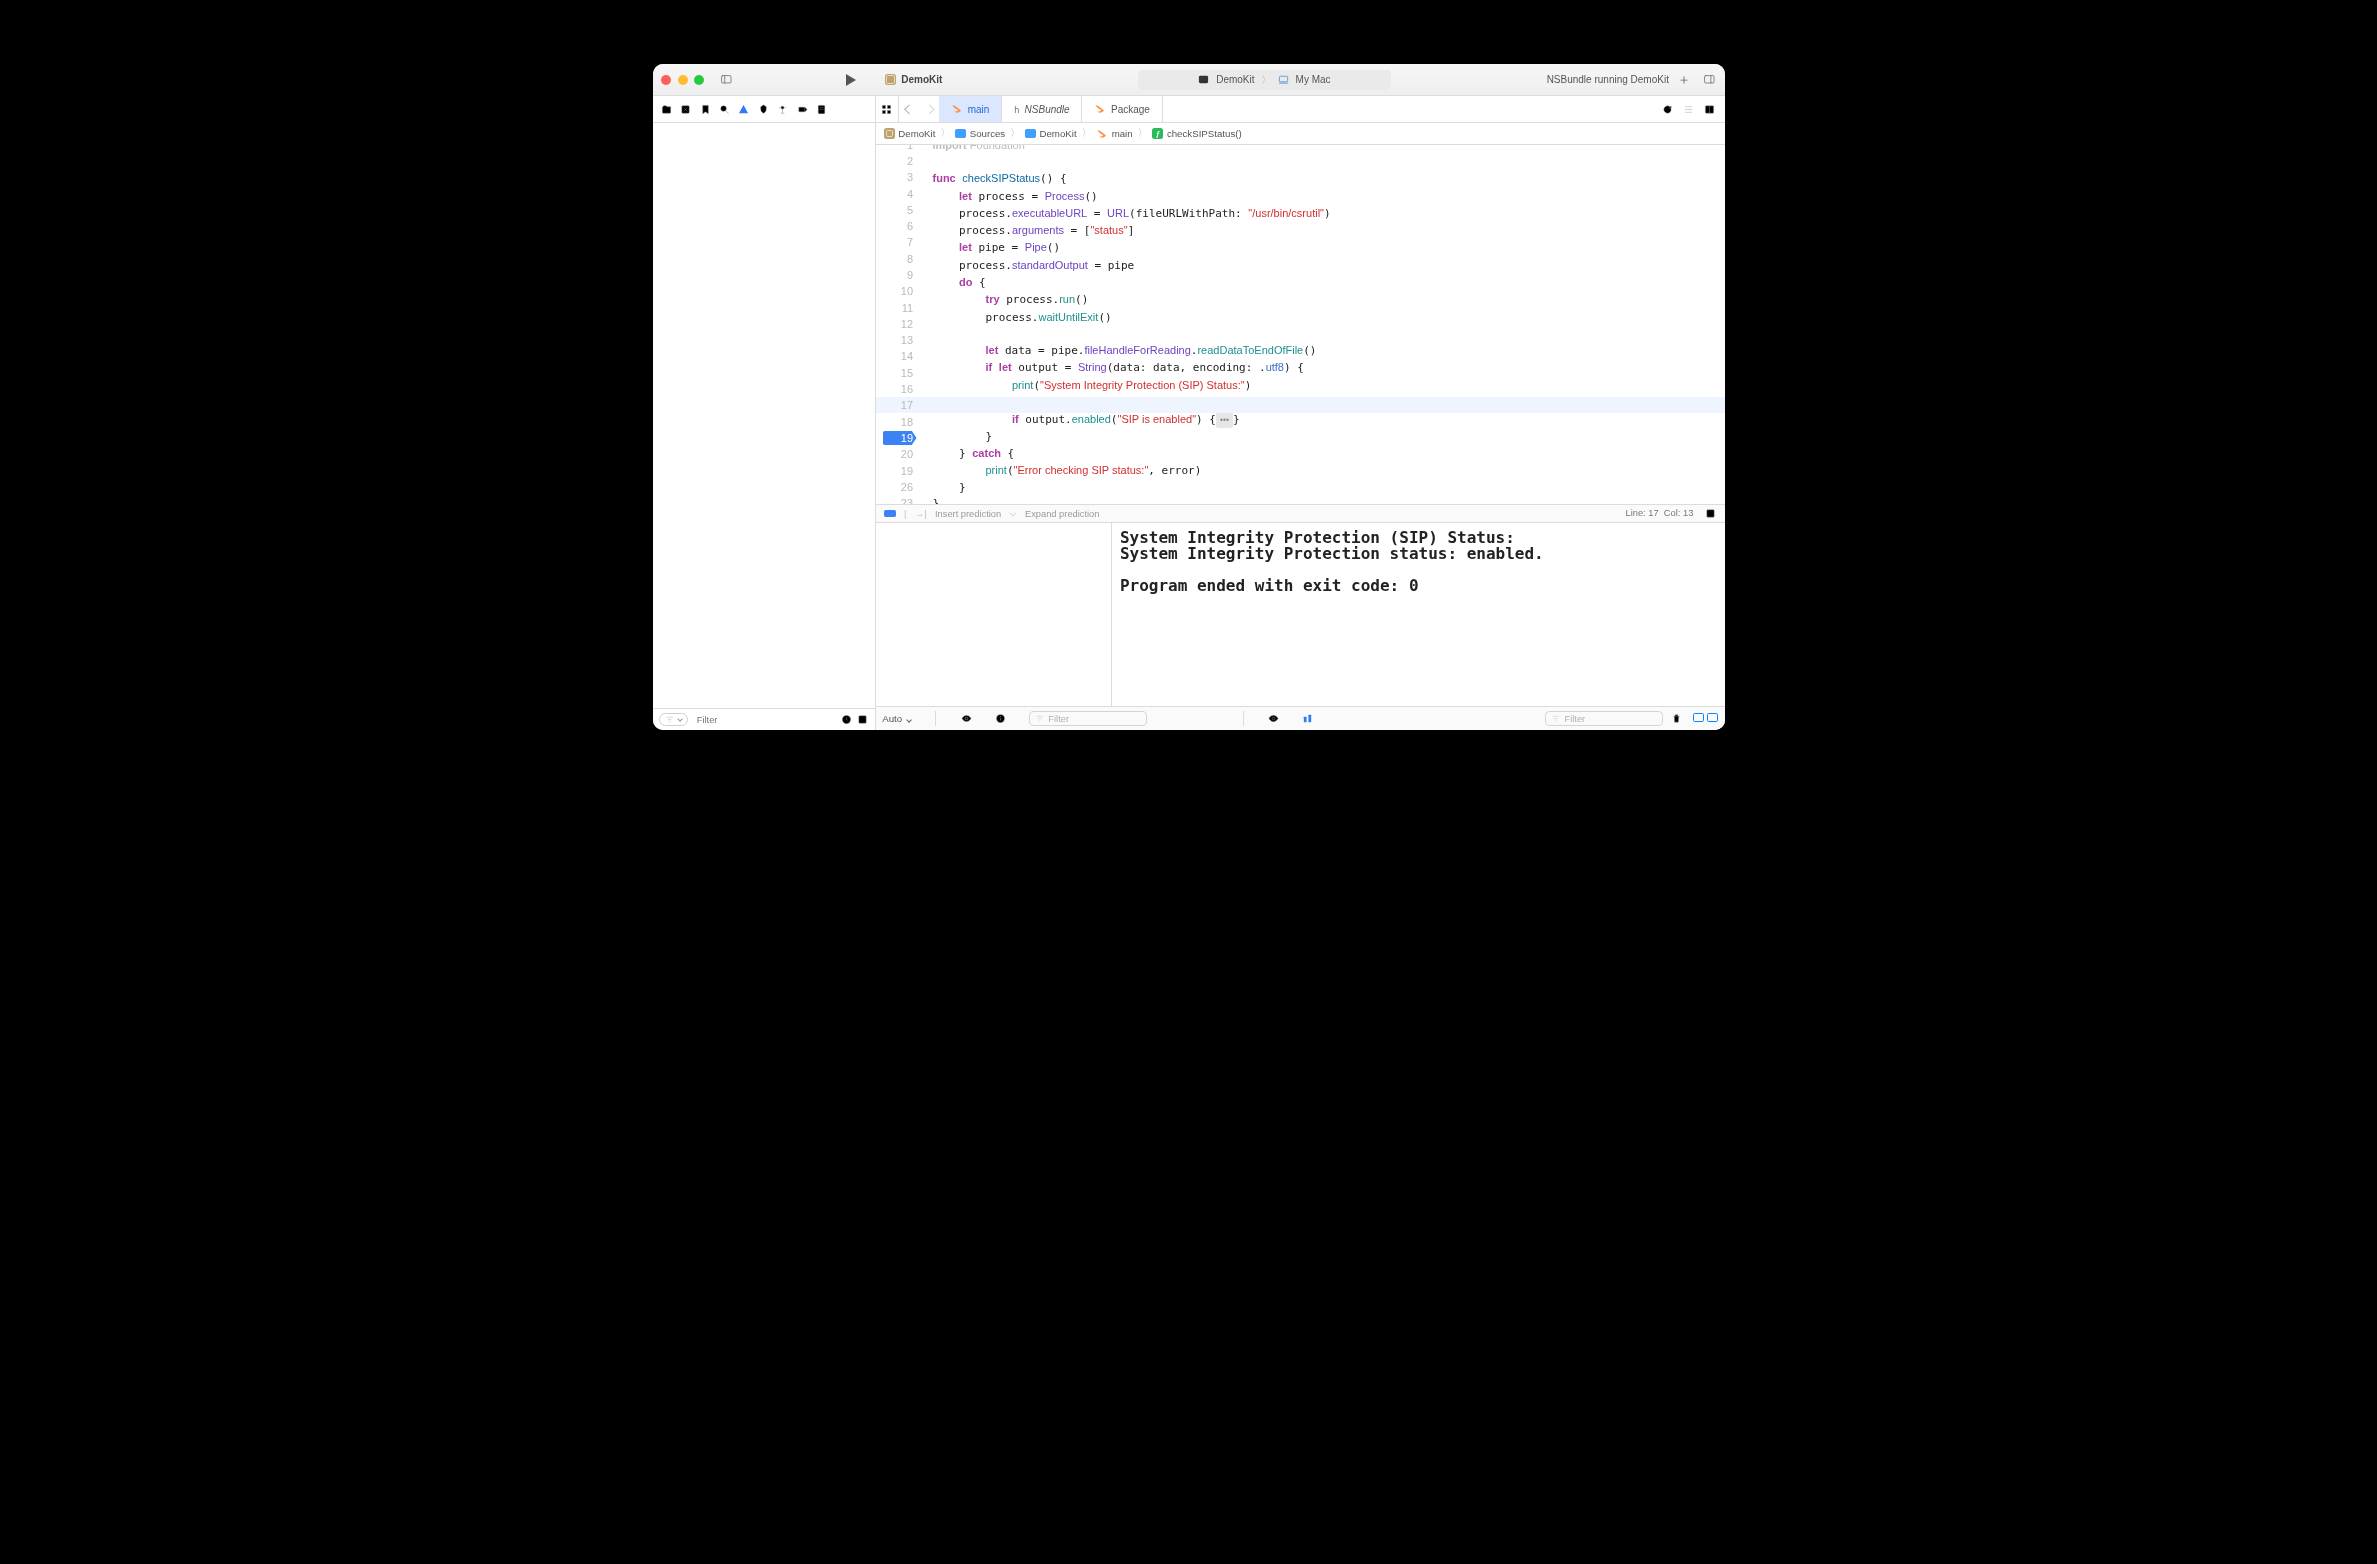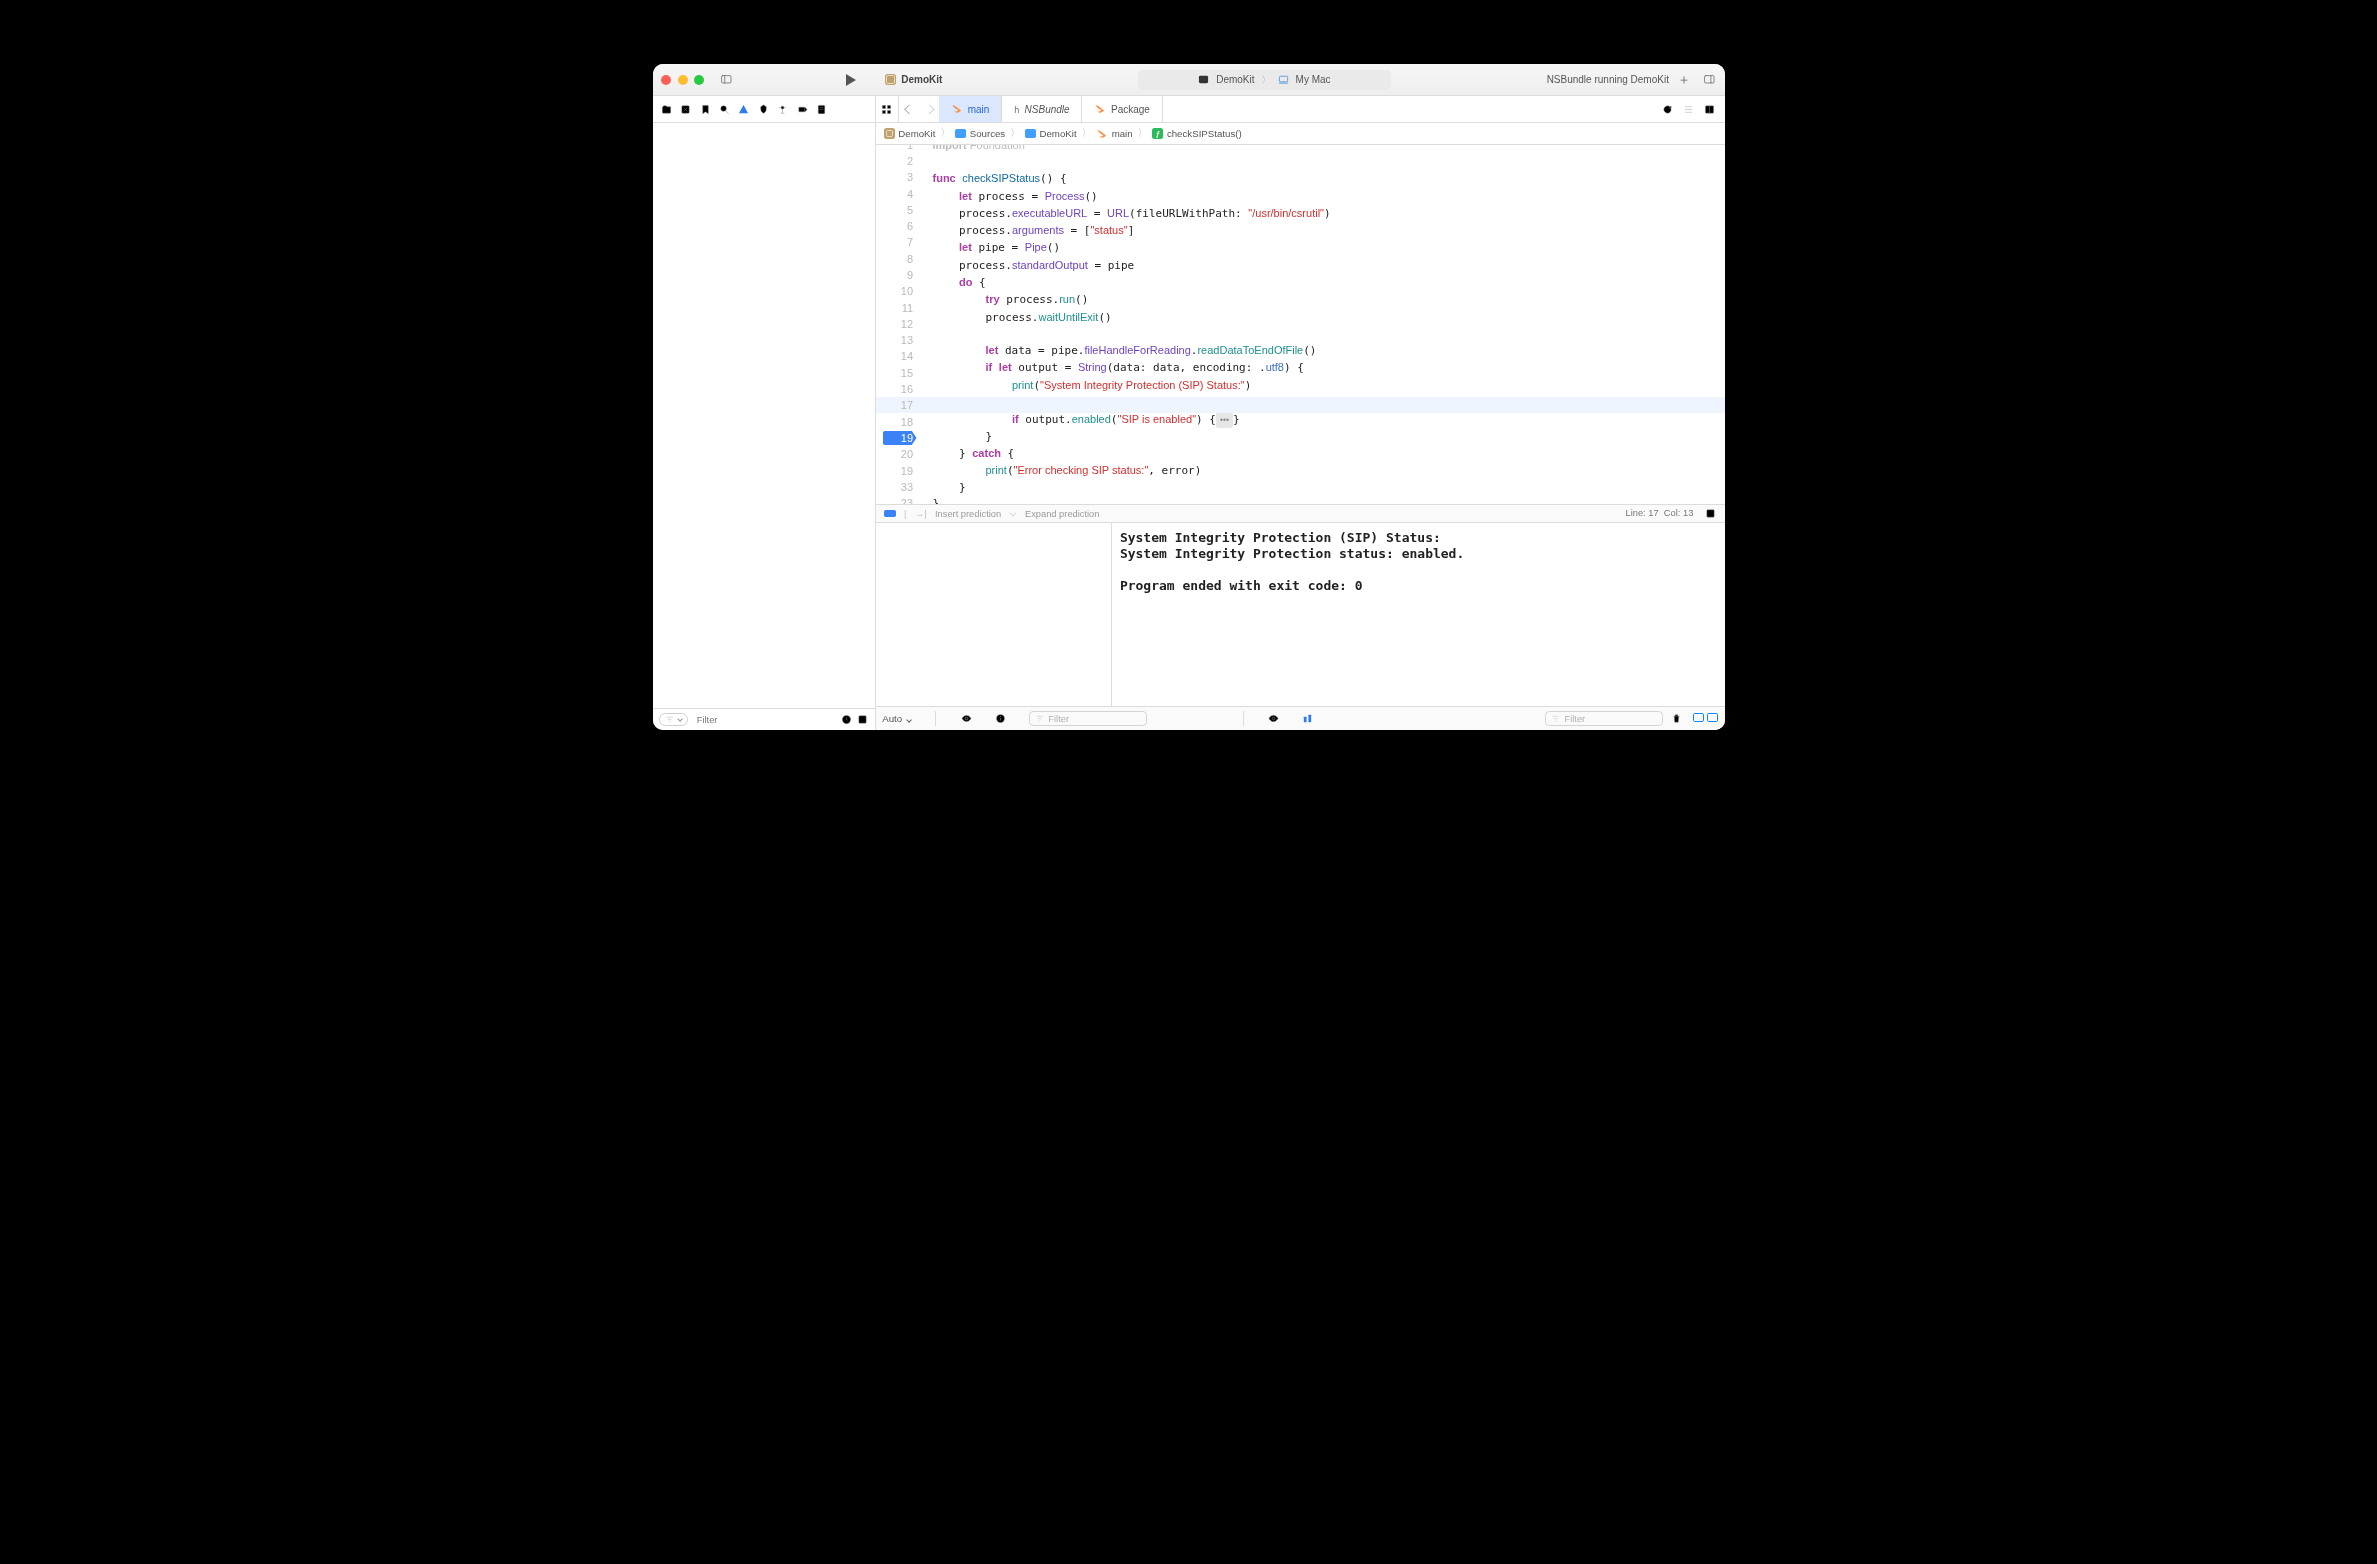--- a/index.html
+++ b/index.html
@@ -94,21 +94,21 @@
   .code .dim{color:#bdbdbd}
   .hlrow{position:absolute;left:0;right:0;height:16.3px;background:#eef5ff}
   .codefold{display:inline-block;background:#e6e6e6;border-radius:2.5px;padding:0 4.2px;color:#888;font-size:8.4px;vertical-align:0.8px}
 
   .statusbar{height:18.5px;border-top:0.8px solid var(--border);display:flex;align-items:center;padding:0 8.4px;gap:8.4px;font-size:9.3px;color:#9a9a9a;background:#fafafa}
   .statusbar .bullet{width:11.8px;height:7.6px;background:#3b82f6;border-radius:1.7px}
   .statusbar .right{margin-left:auto;display:flex;gap:11.8px;color:#777}
 
   .debug{display:flex;border-top:0.8px solid var(--border);height:184px}
   .debug .vars{width:236px;border-right:0.8px solid var(--border);background:#fff}
-  .debug .console{flex:1;background:#fff;padding:6.7px 8.4px;font-family:ui-monospace,Menlo,monospace;font-size:13px;line-height:16px;font-weight:600;color:#222;white-space:pre}
+  .debug .console{flex:1;background:#fff;padding:6.7px 8.4px;font-family:ui-monospace,Menlo,monospace;font-size:16px;line-height:16px;font-weight:600;color:#222;white-space:pre}
 
   .bottombar{height:23.6px;border-top:0.8px solid var(--border);display:flex;align-items:center;padding:0 6.7px;gap:23px;color:#8a8a8a;background:#fafafa;font-size:9.7px}
   .bottombar .sect{display:flex;align-items:center;gap:6.7px}
   .bottombar .sep{width:0.8px;height:15px;background:var(--border);margin:0 1.7px}
   .bottombar .auto{color:#555;font-weight:500}
   .bottombar .filter2{border:0.8px solid #d4d4d4;border-radius:4.2px;padding:1.7px 5px;display:flex;align-items:center;gap:4.2px;color:#b0b0b0;font-size:9.3px;min-width:118px}
   .bottombar .right{margin-left:auto;display:flex;align-items:center;gap:8.4px}
   .bottombar .trash{color:#8a8a8a}
   .bottombar .panes span{display:inline-block;width:11px;height:9.3px;border:1.3px solid #0a84ff;border-radius:1.7px;margin-left:2.5px}
 
@@ -364,21 +364,21 @@
               <div><span>12</span></div>
               <div><span>13</span></div>
               <div><span>14</span></div>
               <div><span>15</span></div>
               <div><span>16</span></div>
               <div><span>17</span></div>
               <div><span>18</span></div>
               <div class="bp"><span>19</span></div>
               <div><span>20</span></div>
               <div><span>19</span></div>
-              <div><span>33</span></div>
+              <div><span>26</span></div>
               <div><span>23</span></div>
             </div>
           <pre class="code" id="code"><span class="kw dim">import</span><span class="dim"> Foundation</span>
  
 <span class="kw">func</span> <span class="fn">checkSIPStatus</span>() {
     <span class="kw">let</span> process = <span class="pr">Process</span>()
     process.<span class="pr">executableURL</span> = <span class="pr">URL</span>(fileURLWithPath: <span class="str">"/usr/bin/csrutil"</span>)
     process.<span class="pr">arguments</span> = [<span class="str">"status"</span>]
     <span class="kw">let</span> pipe = <span class="pr">Pipe</span>()
     process.<span class="pr">standardOutput</span> = pipe

